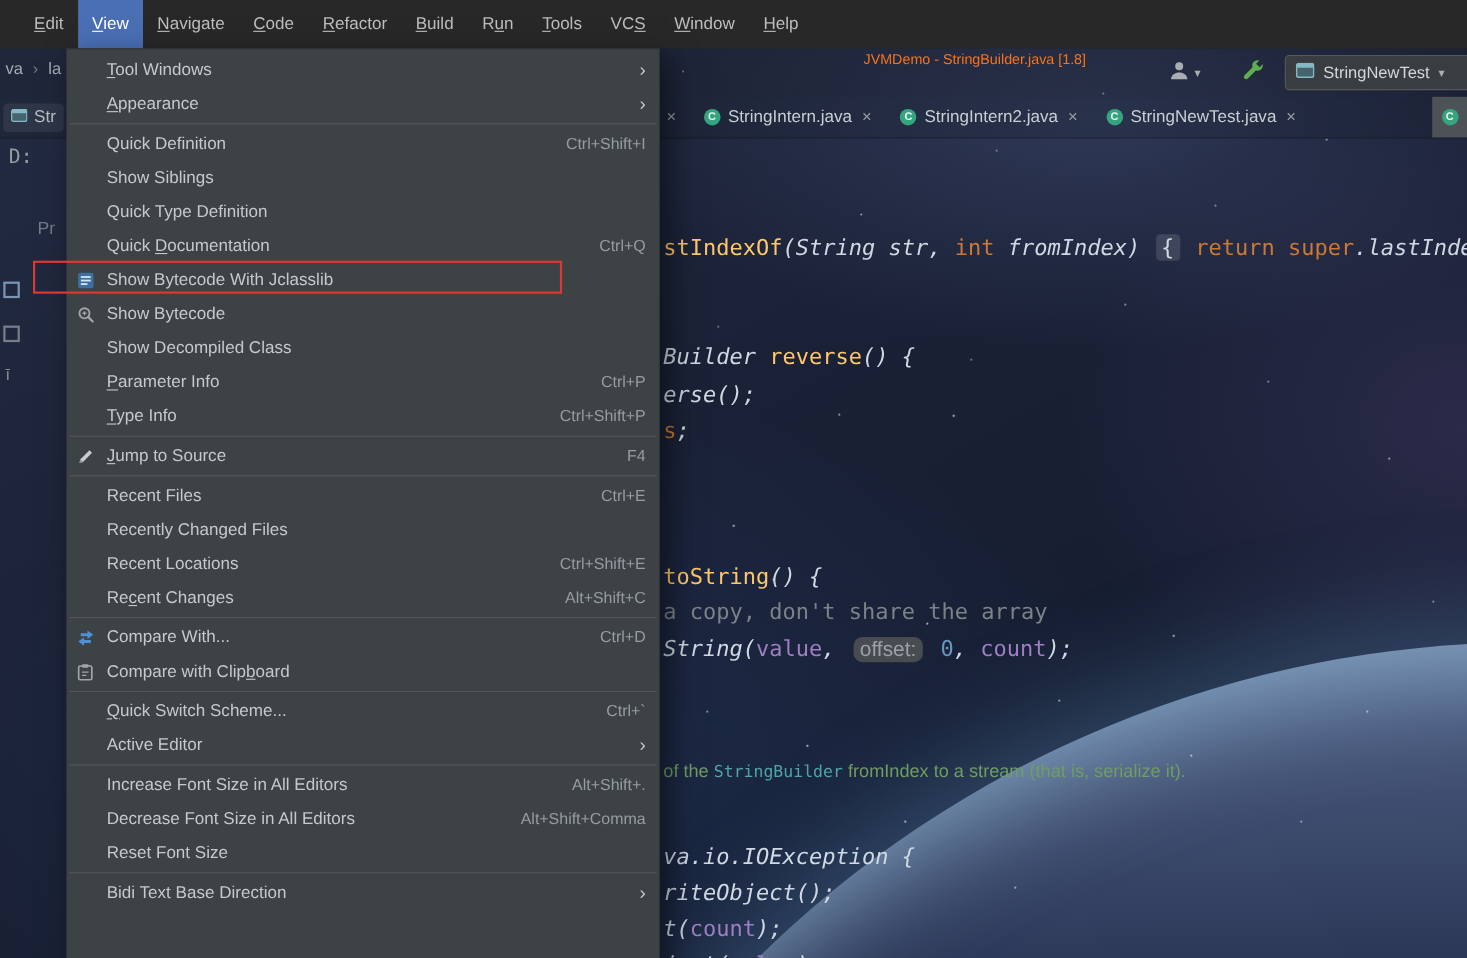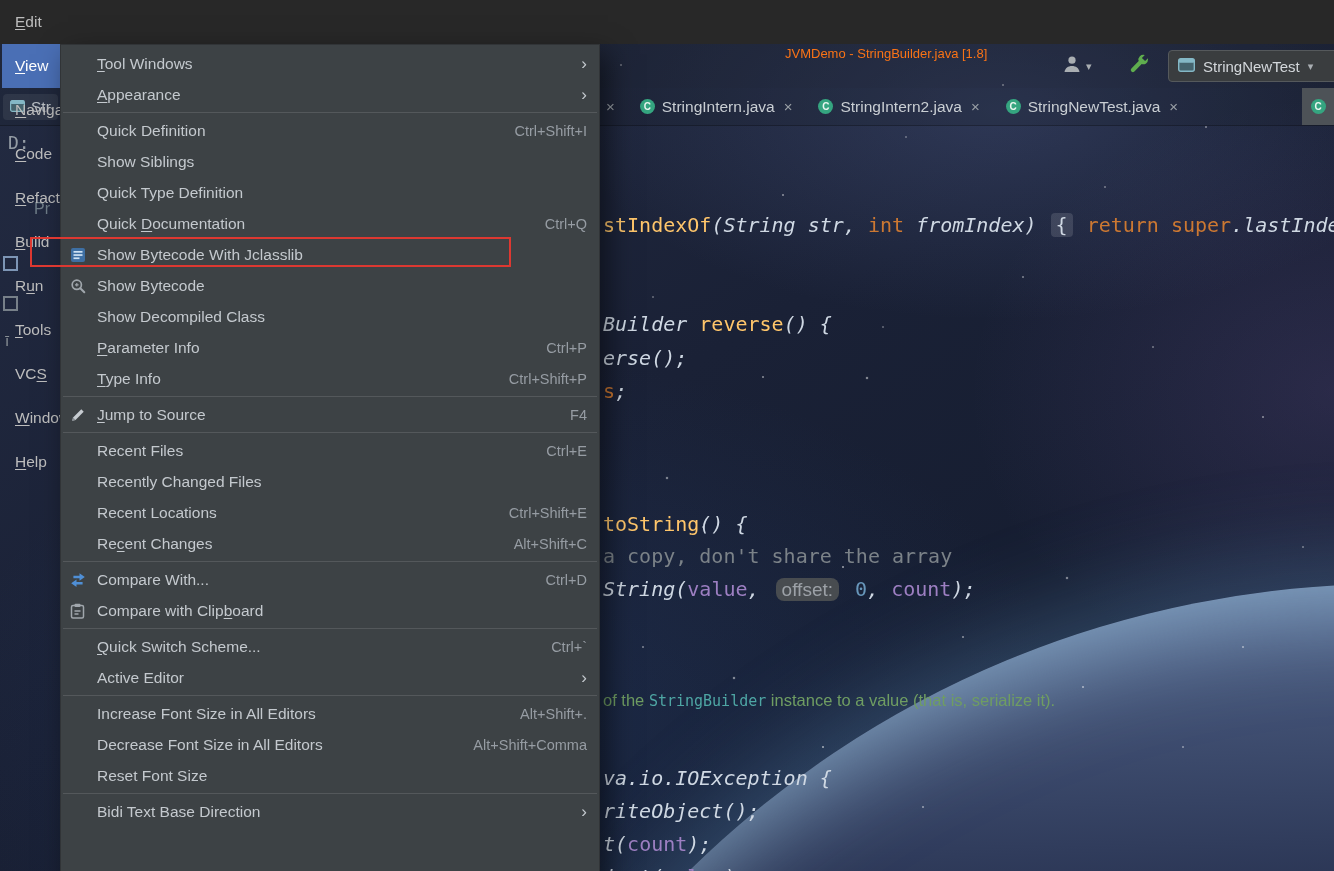--- a/index.html
+++ b/index.html
@@ -8,21 +8,21 @@
     background:#1e1f22;font-family:"Liberation Sans",sans-serif;
     -webkit-font-smoothing:antialiased;
   }
   u{text-decoration:underline;text-underline-offset:2px;}
 
   
   .titlebar{
     position:absolute;top:0;left:0;right:0;height:44px;background:#282828;
     display:flex;align-items:stretch;z-index:10;
   }
-  .menu-bar{display:flex;padding-left:2px;flex-direction:column;}
+  .menu-bar{display:flex;padding-left:18px;}
   .mb-item{
     padding:0 13px;line-height:44px;font-size:15.5px;color:#bdbdbd;white-space:nowrap;
   }
   .mb-item.active{background:#4a6fb5;color:#ffffff;}
   .win-title{
     position:absolute;left:785px;top:0;line-height:44px;font-size:13px;color:#f97316;white-space:nowrap;margin-top:32px;
   }
 
   
   .main{
@@ -227,21 +227,21 @@
   <div class="dock-c">ī</div>
 
   <div class="code-area">
       <div class="code-line" style="top: 87px;"><span class="tok-method">stIndexOf</span><span class="tok-plain">(String str, </span><span class="tok-kw">int</span><span class="tok-plain"> fromIndex) </span><span class="tok-fold">{</span><span class="tok-plain"> </span><span class="tok-kw">return super</span><span class="tok-plain">.lastIndexO</span></div>
       <div class="code-line" style="top: 186px;"><span class="tok-plain">Builder </span><span class="tok-method">reverse</span><span class="tok-plain">() {</span></div>
       <div class="code-line" style="top: 220px;"><span class="tok-plain">erse();</span></div>
       <div class="code-line" style="top: 253px;"><span class="tok-kw">s</span><span class="tok-plain">;</span></div>
       <div class="code-line" style="top: 386px;"><span class="tok-method">toString</span><span class="tok-plain">() {</span></div>
       <div class="code-line" style="top: 418px;"><span class="tok-comment">a copy, don't share the array</span></div>
       <div class="code-line" style="top: 451px;"><span class="tok-plain">String(</span><span class="tok-field">value</span><span class="tok-plain">, </span><span class="tok-hint">offset:</span><span class="tok-plain"> </span><span class="tok-num">0</span><span class="tok-plain">, </span><span class="tok-field">count</span><span class="tok-plain">);</span></div>
-      <div class="code-line" style="top: 561px;"><span class="tok-doc">of the </span><span class="tok-doccode">StringBuilder</span><span class="tok-doc"> instance to a value (that is, serialize it).</span></div>
+      <div class="code-line" style="top: 561px;"><span class="tok-doc">of the </span><span class="tok-doccode">StringBuilder</span><span class="tok-doc"> fromIndex to a stream (that is, serialize it).</span></div>
       <div class="code-line" style="top: 640px;"><span class="tok-plain">va.io.IOException {</span></div>
       <div class="code-line" style="top: 673px;"><span class="tok-plain">riteObject();</span></div>
       <div class="code-line" style="top: 706px; text-align: center;"><span class="tok-plain">t(</span><span class="tok-field">count</span><span class="tok-plain">);</span></div>
       <div class="code-line" style="top: 739px;"><span class="tok-plain">ject(</span><span class="tok-field">value</span><span class="tok-plain">);</span></div>
     </div>
 
   <div class="bottom-line-num">427</div>
   <div class="hscroll-thumb"></div>
 </div>
 

